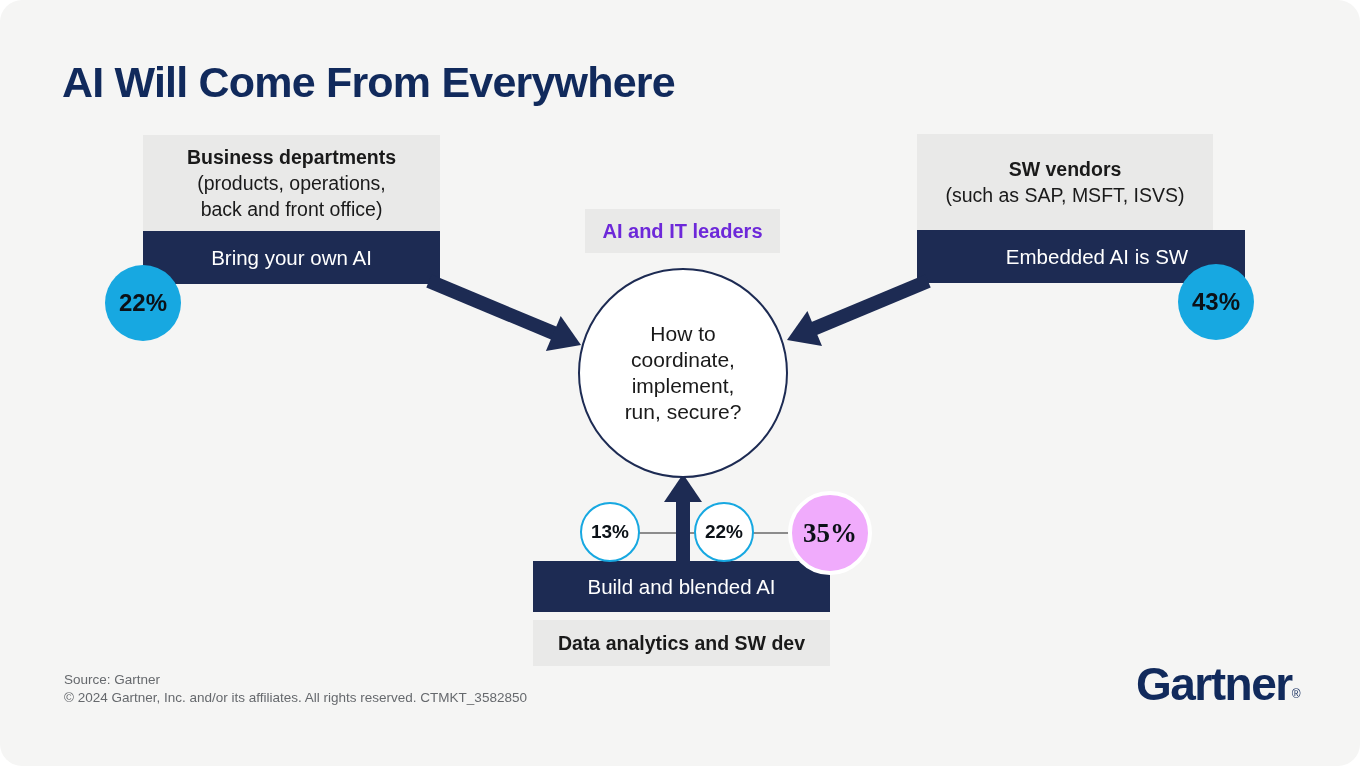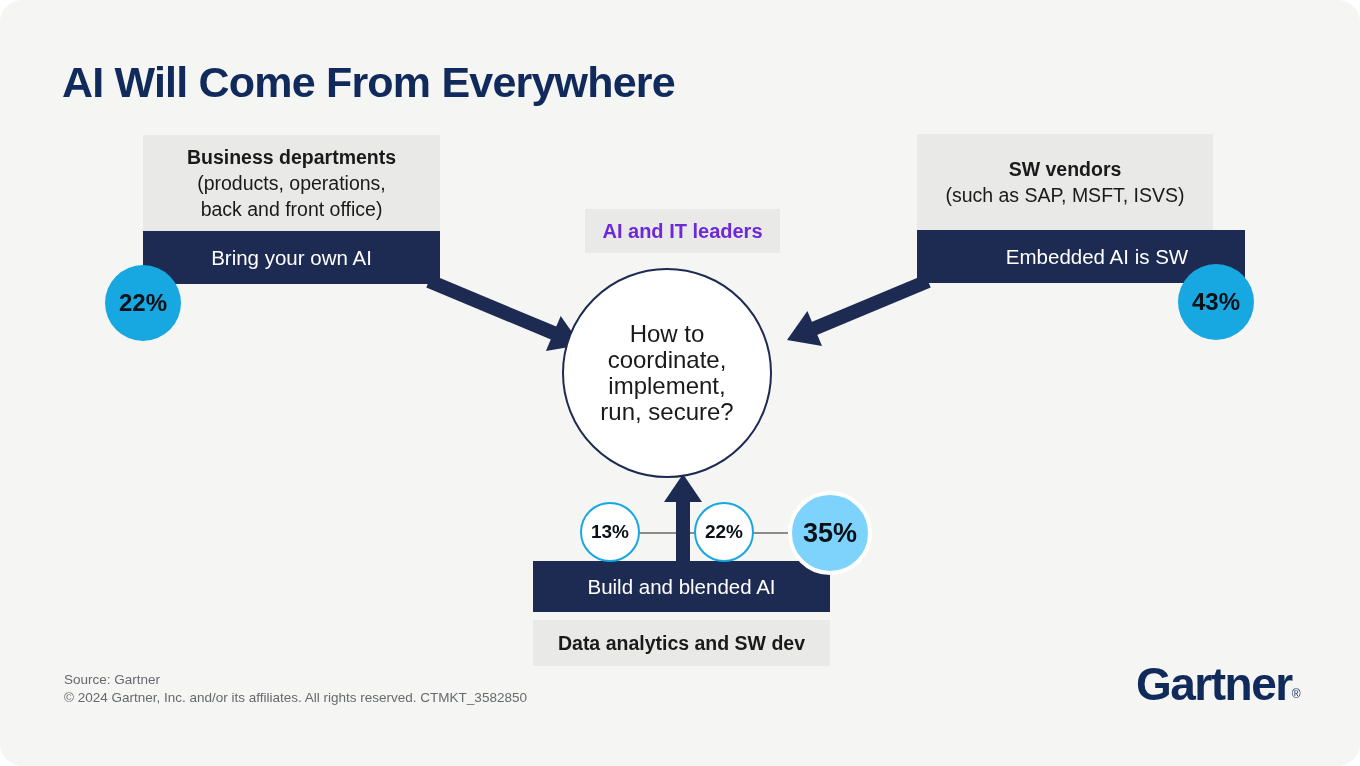--- a/index.html
+++ b/index.html
@@ -67,56 +67,57 @@
   .pct-small {
     width: 60px;
     height: 60px;
     background: #ffffff;
     border: 2.5px solid #17a8e1;
     font-size: 19px;
   }
   .pct-filled {
     width: 84px;
     height: 84px;
-    background: #7dd3fc;
+    background: #f0abfc;
     border: 4px solid #ffffff;
     font-size: 27px;
+    font-family: Liberation Serif, serif;
   }
   .center-label {
     position: absolute;
     left: 585px;
     top: 209px;
     width: 195px;
     height: 44px;
     background: #e9e9e8;
     color: #6d28d9;
     font-size: 20px;
     font-weight: 600;
     display: flex;
     align-items: center;
     justify-content: center;
     z-index: 6;
   }
   .center-circle {
     position: absolute;
-    left: 562px;
+    left: 578px;
     top: 268px;
     width: 210px;
     height: 210px;
     background: #ffffff;
     border: 2.5px solid #1d2b53;
     border-radius: 50%;
     box-sizing: border-box;
     display: flex;
     flex-direction: column;
     align-items: center;
     justify-content: center;
     text-align: left;
     color: #1a1a1a;
-    font-size: 24px;
+    font-size: 21px;
     font-weight: 500;
     line-height: 26px;
     z-index: 6;
   }
   .center-circle span { display: block; }
   .arrows-svg {
     position: absolute;
     left: 0;
     top: 0;
     z-index: 5;

